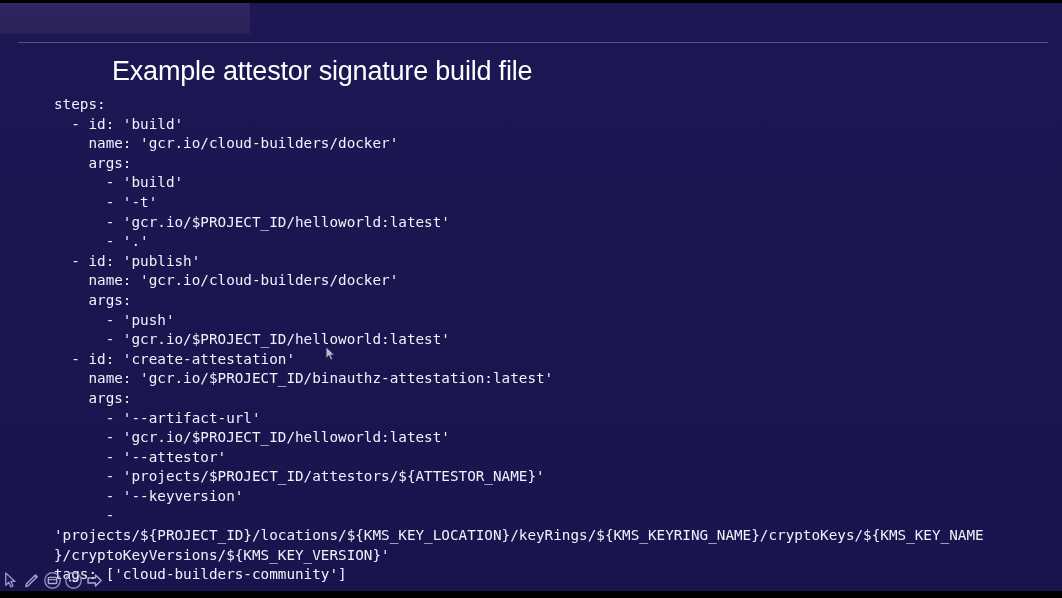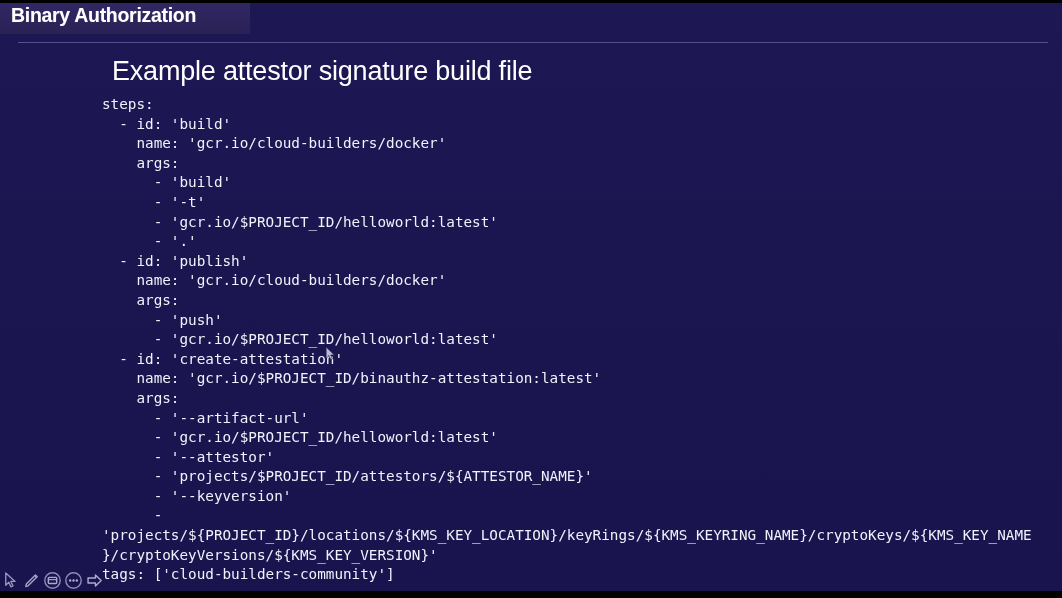--- a/index.html
+++ b/index.html
@@ -92,21 +92,20 @@
     line-height: 19.6px;
     color: #f2f1fb;
     white-space: pre;
     z-index: 10;
     letter-spacing: 0px;
   }
   #code-block .ln {
     display: block;
     height: 19.6px;
     white-space: pre;
-    margin-left: 48px;
   }
 
   
   #mouse-cursor {
     position: absolute;
     top: 346px;
     left: 325px;
     width: 11px;
     height: 15px;
     z-index: 30;
@@ -133,21 +132,20 @@
   }
 </style>
 </head>
 <body>
 
 <div id="slide">
 
   <div class="letterbox top"></div>
 
   <div id="header-band"></div>
-  <div id="header-title">Binary Authorization</div>
 
   <div id="header-rule"></div>
 
   <div id="slide-title">Example attestor signature build file</div>
 
   <div id="code-block"><span class="ln">steps:</span><span class="ln">  - id: 'build'</span><span class="ln">    name: 'gcr.io/cloud-builders/docker'</span><span class="ln">    args:</span><span class="ln">      - 'build'</span><span class="ln">      - '-t'</span><span class="ln">      - 'gcr.io/$PROJECT_ID/helloworld:latest'</span><span class="ln">      - '.'</span><span class="ln">  - id: 'publish'</span><span class="ln">    name: 'gcr.io/cloud-builders/docker'</span><span class="ln">    args:</span><span class="ln">      - 'push'</span><span class="ln">      - 'gcr.io/$PROJECT_ID/helloworld:latest'</span><span class="ln">  - id: 'create-attestation'</span><span class="ln">    name: 'gcr.io/$PROJECT_ID/binauthz-attestation:latest'</span><span class="ln">    args:</span><span class="ln">      - '--artifact-url'</span><span class="ln">      - 'gcr.io/$PROJECT_ID/helloworld:latest'</span><span class="ln">      - '--attestor'</span><span class="ln">      - 'projects/$PROJECT_ID/attestors/${ATTESTOR_NAME}'</span><span class="ln">      - '--keyversion'</span><span class="ln">      -</span><span class="ln">'projects/${PROJECT_ID}/locations/${KMS_KEY_LOCATION}/keyRings/${KMS_KEYRING_NAME}/cryptoKeys/${KMS_KEY_NAME</span><span class="ln">}/cryptoKeyVersions/${KMS_KEY_VERSION}'</span><span class="ln">tags: ['cloud-builders-community']</span></div>
 
   <svg id="mouse-cursor" viewBox="0 0 12 17" style="left: 325px; top: 346px;">
     <path d="M1 1 L1 14 L4.2 10.9 L6.3 15.6 L8.3 14.7 L6.3 10.2 L10.4 10.2 Z" fill="#d8d5ea" stroke="#2a2550" stroke-width="0.9" stroke-linejoin="round"></path>
   </svg>

